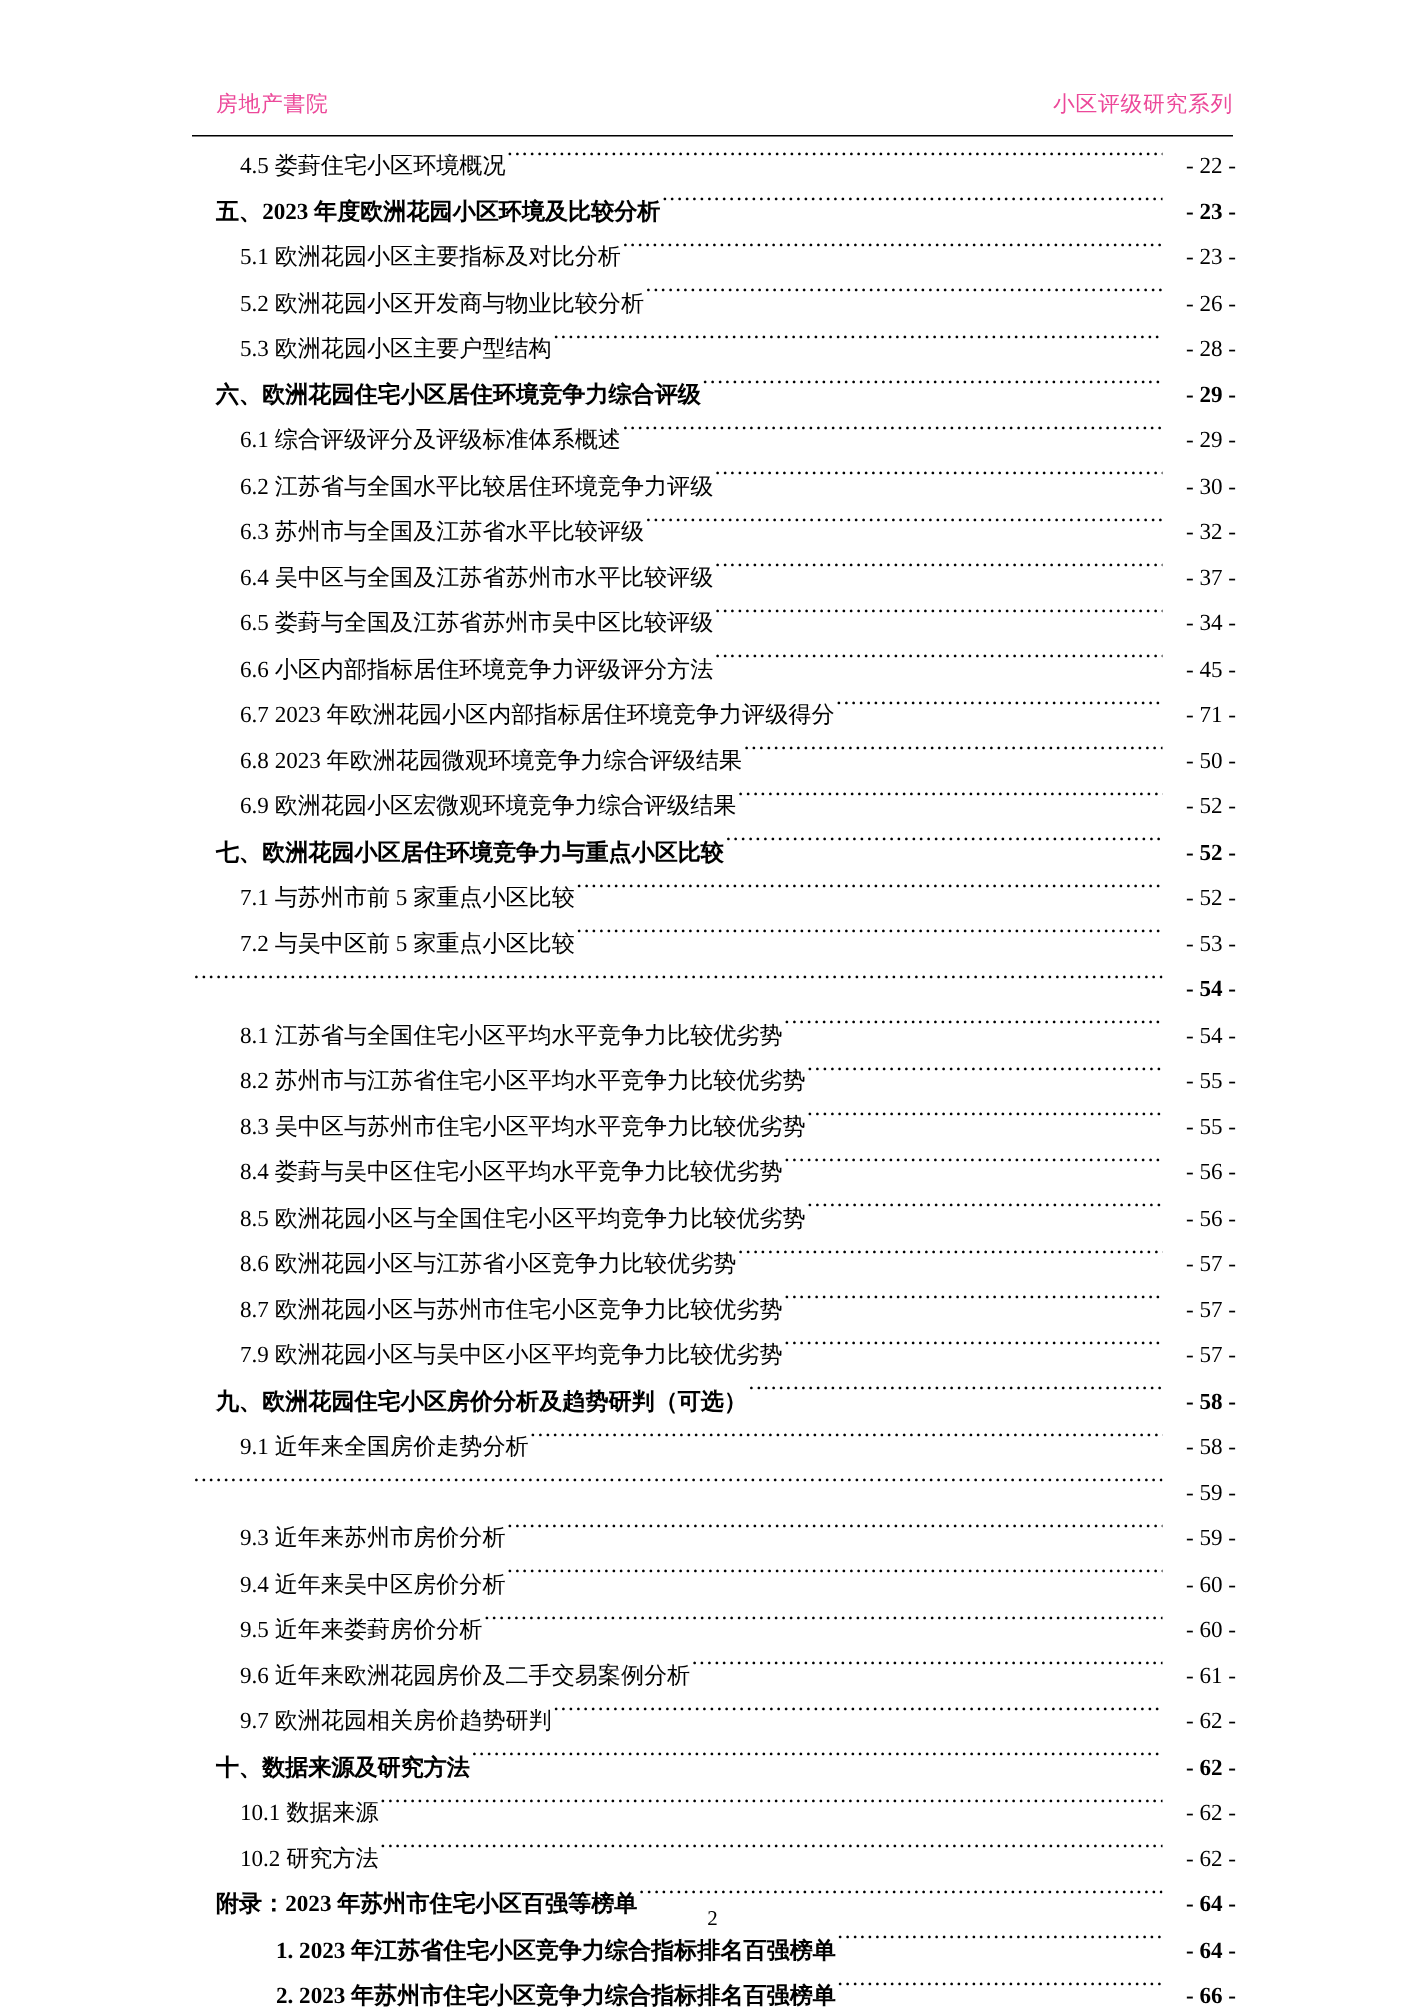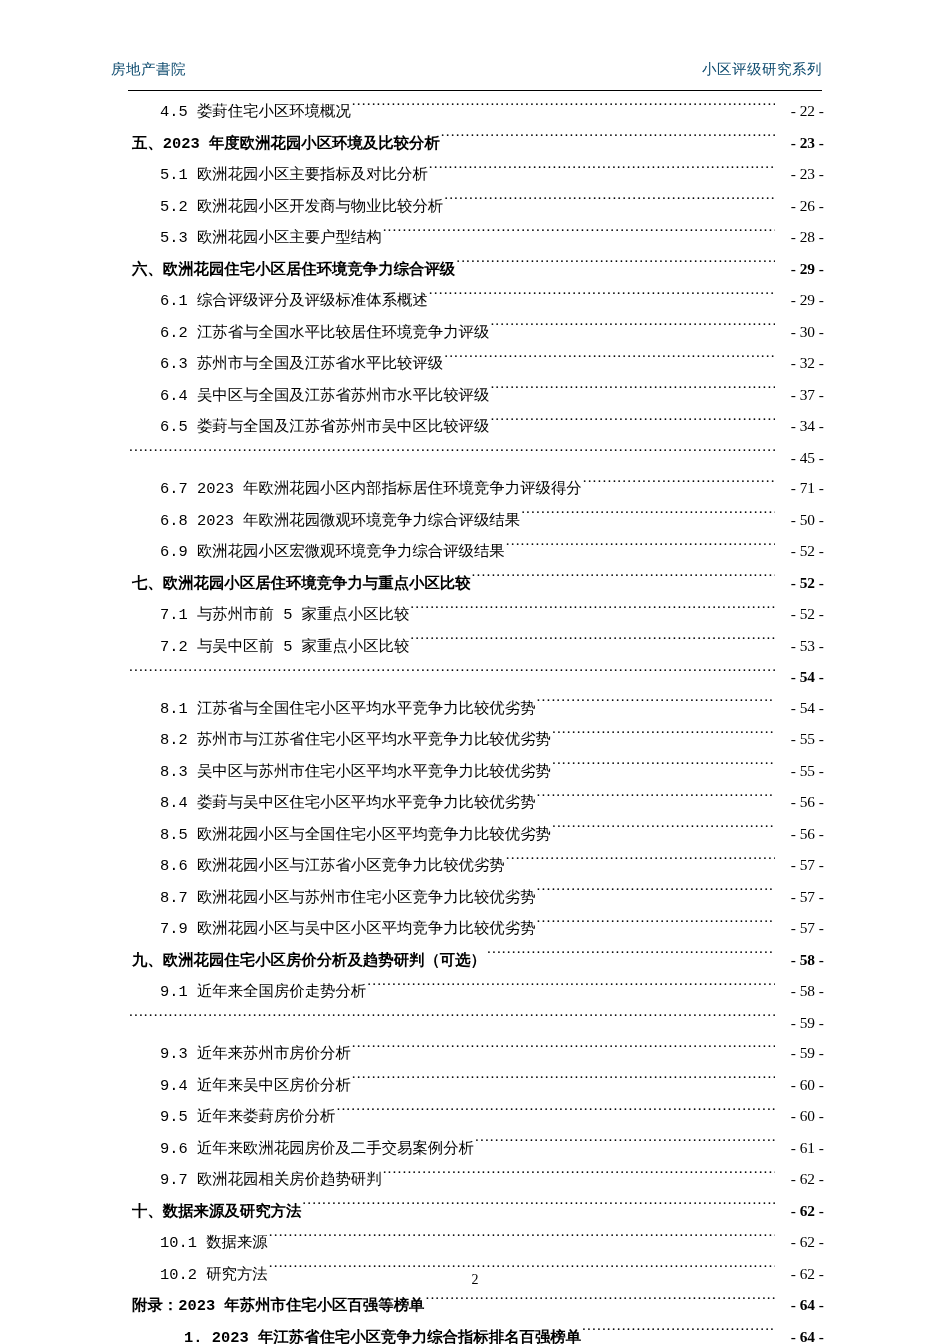--- a/index.html
+++ b/index.html
@@ -14,27 +14,27 @@
     position: relative;
     width: 950px;
     height: 1344px;
     background: #ffffff;
     box-sizing: border-box;
     overflow: hidden;
   }
   .header {
     position: absolute;
     top: 60px;
-    left: 111px;
+    left: 144px;
     right: 128px;
     display: flex;
     justify-content: space-between;
     align-items: flex-end;
     font-size: 14.5px;
-    color: #0c4a6e;
+    color: #ec4899;
     letter-spacing: 0.5px;
   }
   .header-rule {
     position: absolute;
     top: 90px;
     left: 128px;
     right: 128px;
     border-bottom: 1px solid #000000;
   }
   .toc {
@@ -48,21 +48,20 @@
     align-items: baseline;
     font-size: 15.4px;
     line-height: 30.5px;
     color: #000000;
     white-space: nowrap;
   }
   .toc-row.bold .label,
   .toc-row.bold .page-no { font-weight: bold; }
   .toc-row .label {
     flex: 0 0 auto;
-    font-family: Liberation Mono, monospace;
   }
   .toc-row .dots {
     flex: 1 1 auto;
     overflow: hidden;
     margin: 0 1px;
     position: relative;
     height: 1em;
   }
   .toc-row .dots::before {
     content: ".......................................................................................................................................................................";
@@ -73,21 +72,21 @@
     font-size: 15.4px;
     color: #000;
     white-space: nowrap;
   }
   .toc-row .page-no {
     flex: 0 0 auto;
     text-align: right;
     min-width: 46px;
     padding-left: 2px;
   }
-  .lvl0 { margin-left: 4px; }
+  .lvl0 { margin-left: 16px; }
   .lvl1 { margin-left: 32px; }
   .lvl1b { margin-left: 56px; }
   .footer {
     position: absolute;
     bottom: 56px;
     left: 0;
     right: 0;
     text-align: center;
     font-size: 14px;
     color: #000;
@@ -154,20 +153,21 @@
         <span class="label lvl1">6.4 吴中区与全国及江苏省苏州市水平比较评级</span>
         <span class="dots"></span>
         <span class="page-no">- 37 -</span>
       </div>
       <div class="toc-row">
         <span class="label lvl1">6.5 娄葑与全国及江苏省苏州市吴中区比较评级</span>
         <span class="dots"></span>
         <span class="page-no">- 34 -</span>
       </div>
       <div class="toc-row">
+        <span class="label lvl1">6.6 小区内部指标居住环境竞争力评级评分方法</span>
         <span class="dots"></span>
         <span class="page-no">- 45 -</span>
       </div>
       <div class="toc-row">
         <span class="label lvl1">6.7 2023 年欧洲花园小区内部指标居住环境竞争力评级得分</span>
         <span class="dots"></span>
         <span class="page-no">- 71 -</span>
       </div>
       <div class="toc-row">
         <span class="label lvl1">6.8 2023 年欧洲花园微观环境竞争力综合评级结果</span>

